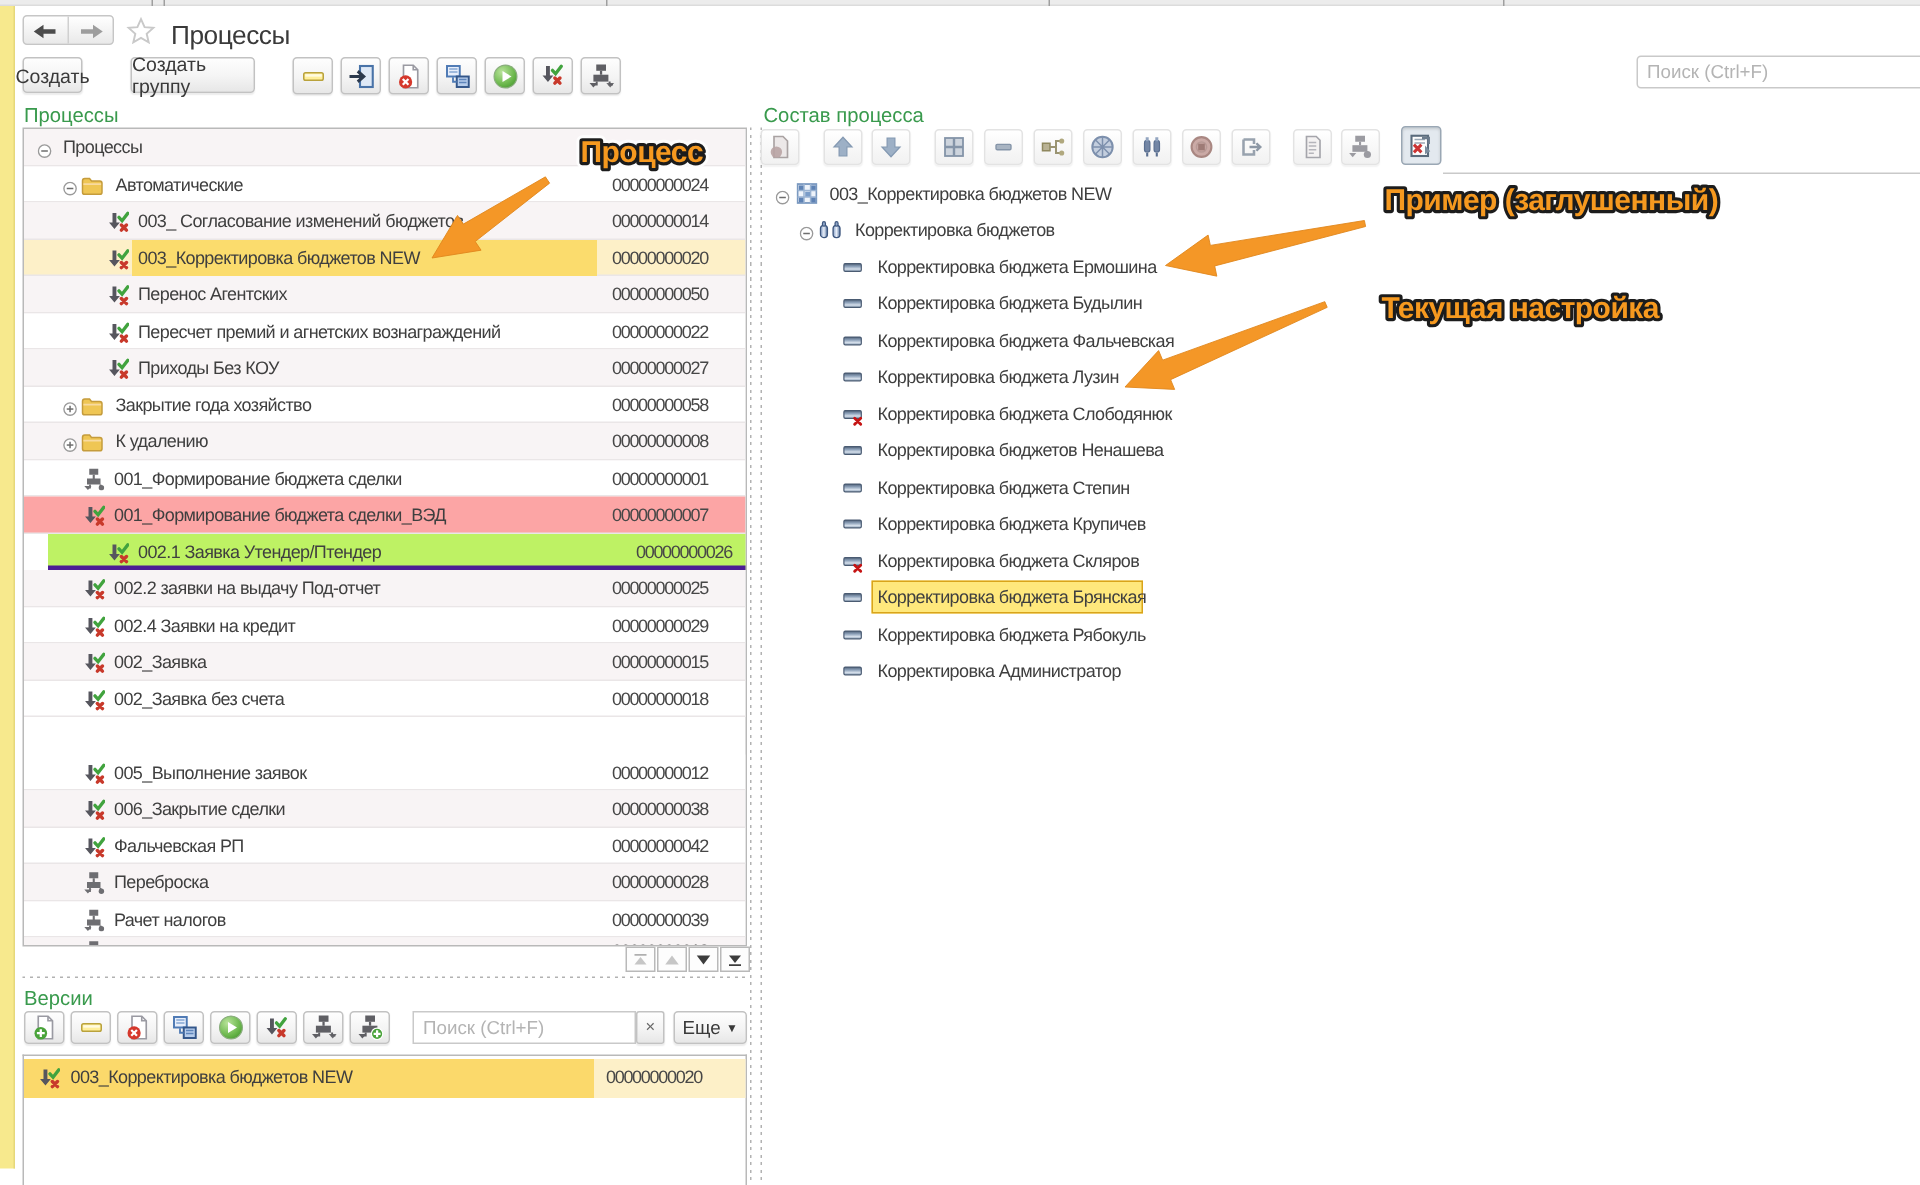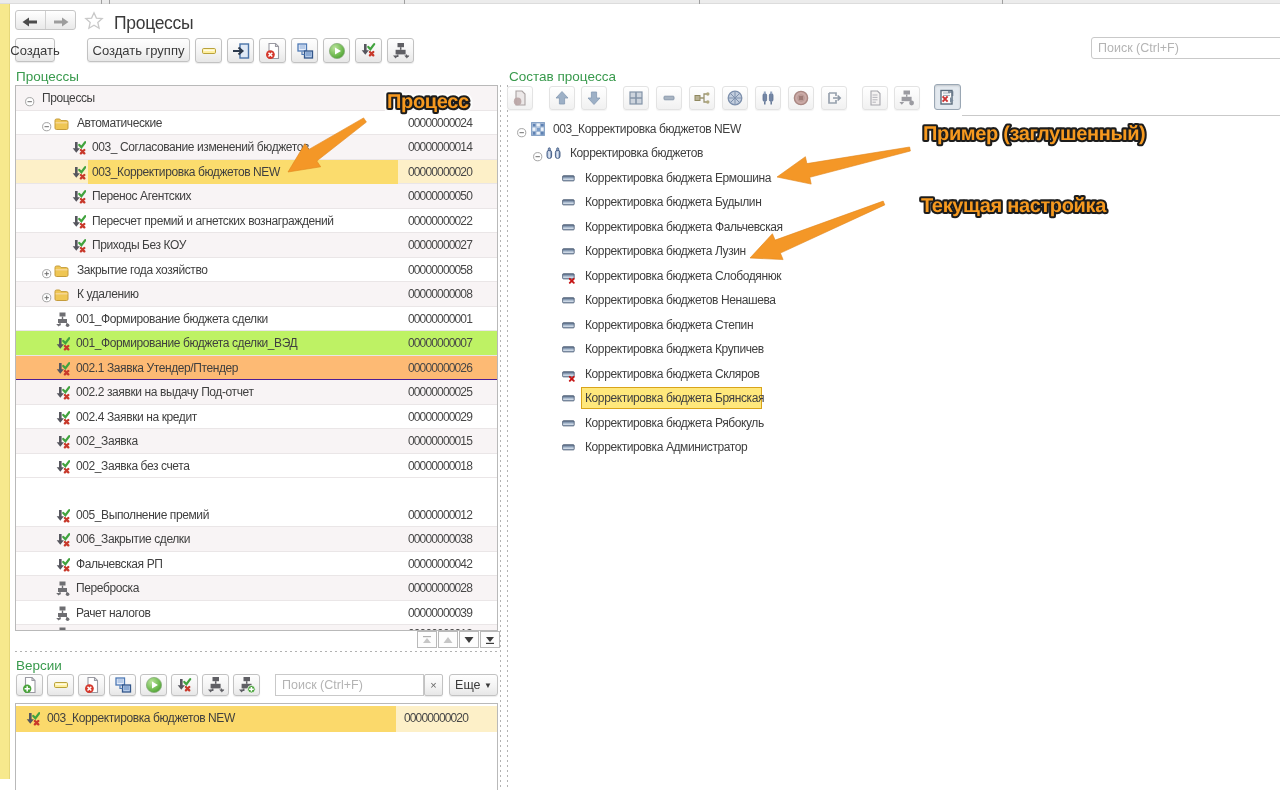--- a/index.html
+++ b/index.html
@@ -33,21 +33,21 @@
         <path d="M1.5 6 L8 1.5 v3 h8 v3 h-8 v3 z" fill="#4b4b4b"></path>
       </svg></div>
 <div class="abs" style="left:52px;top:14px"><svg width="18" height="12" viewBox="0 0 18 12" style="">
         <path d="M16.5 6 L10 1.5 v3 h-8 v3 h8 v3 z" fill="#9d9d9d"></path>
       </svg></div>
 <div class="abs" style="left:84px;top:11px"><svg width="20" height="20" viewBox="0 0 20 20" style="">
         <path d="M10 1.8 l2.4 5.3 5.8 0.5 -4.4 3.9 1.3 5.7 -5.1-3 -5.1 3 1.3-5.7 -4.4-3.9 5.8-0.5 z" fill="none" stroke="#c9c9c9" stroke-width="1.3"></path>
       </svg></div>
 <div class="abs" style="left:114px;top:13px;font-size:17.5px;letter-spacing:-0.3px;color:#3a3a3a">Процессы</div>
 <div class="btn" style="left:15px;top:38px;width:40px;height:24px">Создать</div>
-<div class="btn" style="left:87px;top:38px;width:103px;height:24px">Создать группу</div>
+<div class="btn" style="left:87px;top:38px;width:83px;height:24px">Создать группу</div>
 <div class="btn" style="left:195px;top:38px;width:27px;height:25px">
       <svg width="18" height="18" viewBox="0 0 18 18" style="">
         <rect x="2.5" y="6.5" width="13" height="5" rx="1.2" fill="#ffef9c" stroke="#b9a23c" stroke-width="1"></rect>
         <rect x="3.5" y="7.5" width="11" height="1.6" fill="#fffbe2"></rect>
       </svg>
     </div>
 <div class="btn" style="left:227px;top:38px;width:27px;height:25px">
       <svg width="18" height="18" viewBox="0 0 18 18" style="">
         <rect x="8" y="2" width="8.5" height="14" fill="#dfe9f6" stroke="#4973a8" stroke-width="1.4"></rect>
         <path d="M1 9 h8.5 M6.5 5.5 L10.5 9 L6.5 12.5" stroke="#2c3a4d" stroke-width="2" fill="none"></path>
@@ -200,30 +200,30 @@
             <rect x="4.5" y="0.5" width="6" height="4" fill="#6e6e72"></rect>
             <path d="M7.5 4.5 v3" stroke="#6e6e72" stroke-width="1.4"></path>
             <rect x="3" y="7" width="9" height="4" fill="#6e6e72"></rect>
             <path d="M5 11 v2 h-2 m9-2 v2 h2" stroke="#6e6e72" stroke-width="1.2" fill="none"></path>
             <path d="M1.2 12 l2.4 2.6 l2.4-2.6 z" fill="#6e6e72"></path>
             <circle cx="12.6" cy="13.2" r="1.8" fill="#6e6e72"></circle>
           </svg></div>
 <div class="abs rowtxt" style="left:60px;top:5px">001_Формирование бюджета сделки</div>
 <div class="code" style="left:331px;top:5px;width:125px">00000000001</div>
 </div>
-<div class="abs" style="left:0;top:245.0px;width:481px;height:24.5px;background:#bef264;border-bottom:1px solid #eae6e7">
+<div class="abs" style="left:0;top:245.0px;width:481px;height:24.5px;background:#fca5a5;border-bottom:1px solid #eae6e7">
 <div class="abs" style="left:39px;top:5px"><svg width="15" height="15" viewBox="0 0 15 15" style="">
             <path d="M4 2 h2.6 v6.3 h2.3 l-3.6 4.4 L1.7 8.3 h2.3 z" fill="#56565e"></path>
             <path d="M8.3 4.9 l2.1 2.3 l3.8-5" stroke="#41a33e" stroke-width="2.2" fill="none" stroke-linecap="round"></path>
             <path d="M9.9 10 l3.4 3.4 M13.3 10 l-3.4 3.4" stroke="#c8392b" stroke-width="2.3" stroke-linecap="round"></path>
           </svg></div>
 <div class="abs rowtxt" style="left:60px;top:5px">001_Формирование бюджета сделки_ВЭД</div>
 <div class="code" style="left:331px;top:5px;width:125px">00000000007</div>
 </div>
-<div class="abs" style="left:0;top:269.5px;width:481px;height:24.5px;background:#fdba74;border-bottom:1px solid #4c1d95">
+<div class="abs" style="left:16px;top:269.5px;width:481px;height:24.5px;background:#bef264;border-bottom:3px solid #4c1d95">
 <div class="abs" style="left:39px;top:5px"><svg width="15" height="15" viewBox="0 0 15 15" style="">
             <path d="M4 2 h2.6 v6.3 h2.3 l-3.6 4.4 L1.7 8.3 h2.3 z" fill="#56565e"></path>
             <path d="M8.3 4.9 l2.1 2.3 l3.8-5" stroke="#41a33e" stroke-width="2.2" fill="none" stroke-linecap="round"></path>
             <path d="M9.9 10 l3.4 3.4 M13.3 10 l-3.4 3.4" stroke="#c8392b" stroke-width="2.3" stroke-linecap="round"></path>
           </svg></div>
 <div class="abs rowtxt" style="left:60px;top:5px">002.1  Заявка Утендер/Птендер</div>
 <div class="code" style="left:331px;top:5px;width:125px">00000000026</div>
 </div>
 <div class="abs" style="left:0;top:294.0px;width:481px;height:24.5px;background:#f8f4f5;border-bottom:1px solid #eae6e7">
 <div class="abs" style="left:39px;top:5px"><svg width="15" height="15" viewBox="0 0 15 15" style="">
@@ -260,21 +260,21 @@
           </svg></div>
 <div class="abs rowtxt" style="left:60px;top:5px">002_Заявка без счета</div>
 <div class="code" style="left:331px;top:5px;width:125px">00000000018</div>
 </div>
 <div class="abs" style="left:0;top:416.5px;width:481px;height:24.5px;background:#ffffff;border-bottom:1px solid #eae6e7">
 <div class="abs" style="left:39px;top:5px"><svg width="15" height="15" viewBox="0 0 15 15" style="">
             <path d="M4 2 h2.6 v6.3 h2.3 l-3.6 4.4 L1.7 8.3 h2.3 z" fill="#56565e"></path>
             <path d="M8.3 4.9 l2.1 2.3 l3.8-5" stroke="#41a33e" stroke-width="2.2" fill="none" stroke-linecap="round"></path>
             <path d="M9.9 10 l3.4 3.4 M13.3 10 l-3.4 3.4" stroke="#c8392b" stroke-width="2.3" stroke-linecap="round"></path>
           </svg></div>
-<div class="abs rowtxt" style="left:60px;top:5px">005_Выполнение премий</div>
+<div class="abs rowtxt" style="left:60px;top:5px">005_Выполнение заявок</div>
 <div class="code" style="left:331px;top:5px;width:125px">00000000012</div>
 </div>
 <div class="abs" style="left:0;top:441.0px;width:481px;height:24.5px;background:#f8f4f5;border-bottom:1px solid #eae6e7">
 <div class="abs" style="left:39px;top:5px"><svg width="15" height="15" viewBox="0 0 15 15" style="">
             <path d="M4 2 h2.6 v6.3 h2.3 l-3.6 4.4 L1.7 8.3 h2.3 z" fill="#56565e"></path>
             <path d="M8.3 4.9 l2.1 2.3 l3.8-5" stroke="#41a33e" stroke-width="2.2" fill="none" stroke-linecap="round"></path>
             <path d="M9.9 10 l3.4 3.4 M13.3 10 l-3.4 3.4" stroke="#c8392b" stroke-width="2.3" stroke-linecap="round"></path>
           </svg></div>
 <div class="abs rowtxt" style="left:60px;top:5px">006_Закрытие сделки</div>
 <div class="code" style="left:331px;top:5px;width:125px">00000000038</div>

